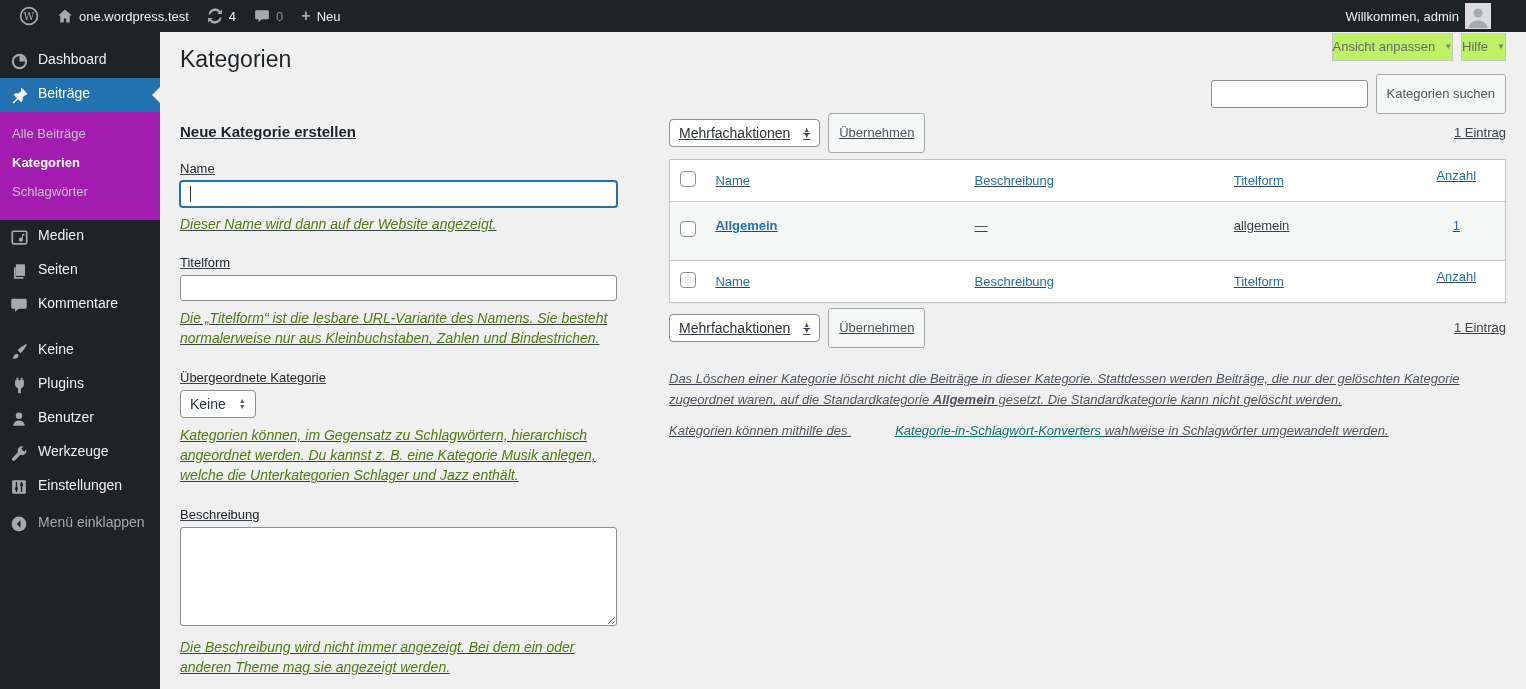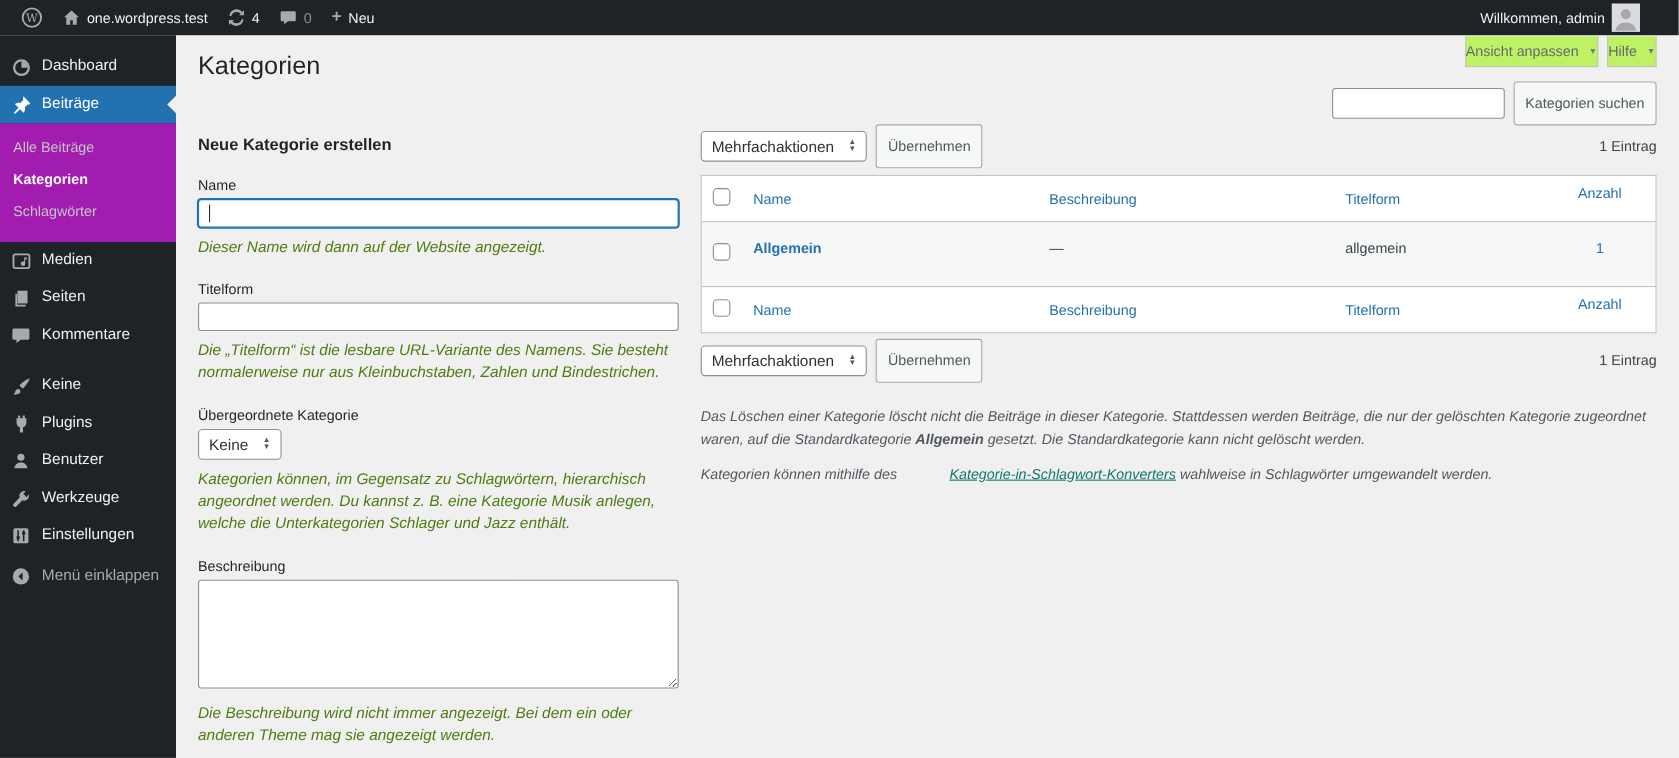--- a/index.html
+++ b/index.html
@@ -60,21 +60,21 @@
     height:28px; border:1px solid #8c8f94; border-radius:3px; background:#fff;
     padding:0 8px; font-size:13px; font-family:inherit; color:#2c3338;
   }
   .search-input { width:157px; }
   .btn {
     height:40px; padding:0 10px; font-size:13px; font-family:inherit;
     border-radius:3px; cursor:pointer; white-space:nowrap;
   }
   .btn-secondary { background:#f6f7f7; border:1px solid #a7aaad; color:#50575e; }
 
-  .columns { display:flex; gap:20px; margin-top:10px; align-items:flex-start; }
+  .columns { display:flex; gap:52px; margin-top:10px; align-items:flex-start;text-decoration:underline; }
   .col-left { width:437px; flex:0 0 437px; }
   .col-right { flex:1; min-width:0; }
 
   
   .form-title { font-size:15px; font-weight:bold; color:#1d2327; margin:4px 0 0; }
   .field-label { display:block; font-size:13px; color:#1d2327; margin:21px 0 5px; }
   .field-wrap { position:relative; }
   .full { width:100%; height:26px; font-size:14px; }
   .focused { border-color:#2271b1; box-shadow:0 0 0 1px #2271b1; }
   .caret-bar { position:absolute; left:10px; top:5px; width:1px; height:16px; background:#2c3338; }

